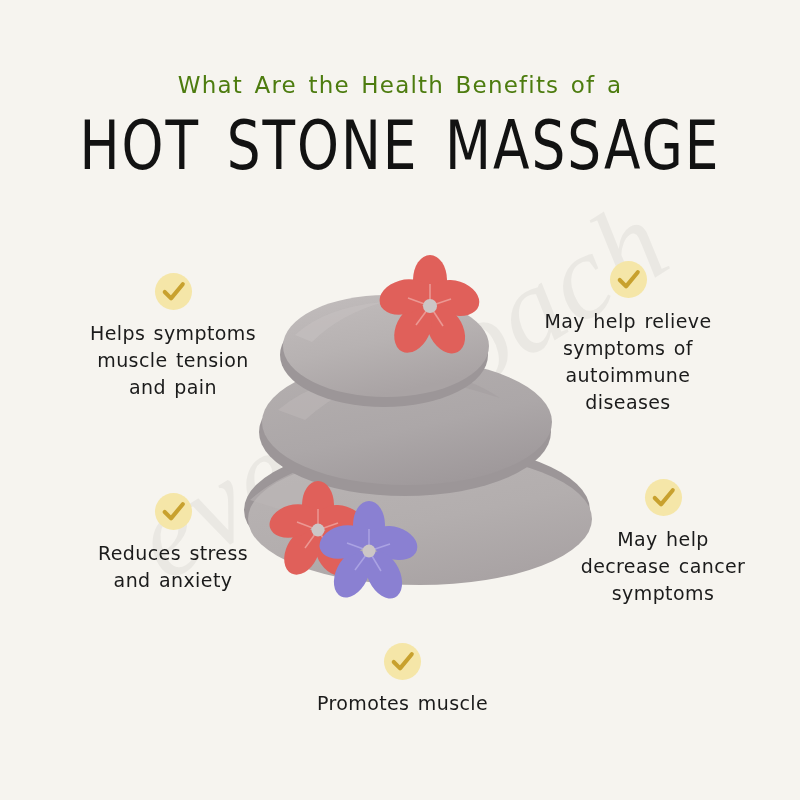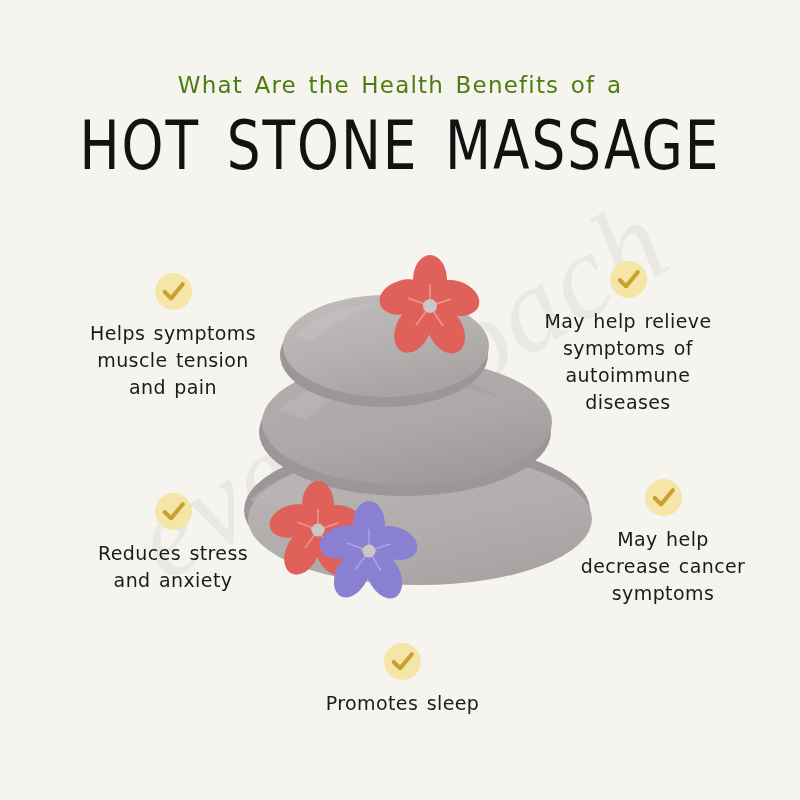--- a/index.html
+++ b/index.html
@@ -254,16 +254,16 @@
     </svg>
     <p class="benefit-text">Reduces stress
 and anxiety</p>
   </div>
 
   <div class="benefit b-sleep">
     <svg class="badge" viewBox="0 0 40 40">
       <circle cx="20" cy="20" r="19" fill="#f5e6a8"></circle>
       <path d="M11 20.5 L17.5 27 L29.5 12.5" stroke="#c8a12e" stroke-width="4.2" fill="none" stroke-linecap="round" stroke-linejoin="round"></path>
     </svg>
-    <p class="benefit-text">Promotes sleep</p>
+    <p class="benefit-text">Promotes muscle</p>
   </div>
 
 </div>
 
 </body></html>

